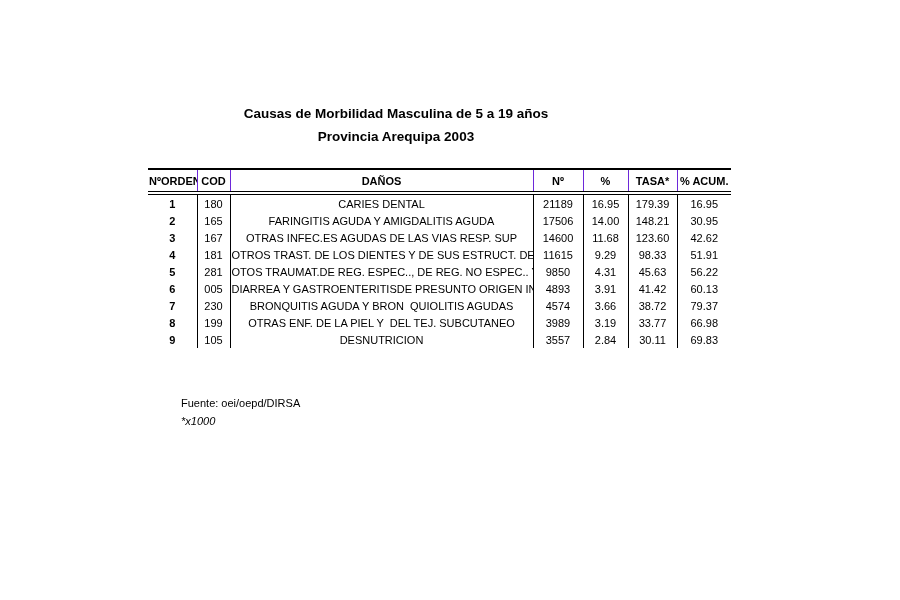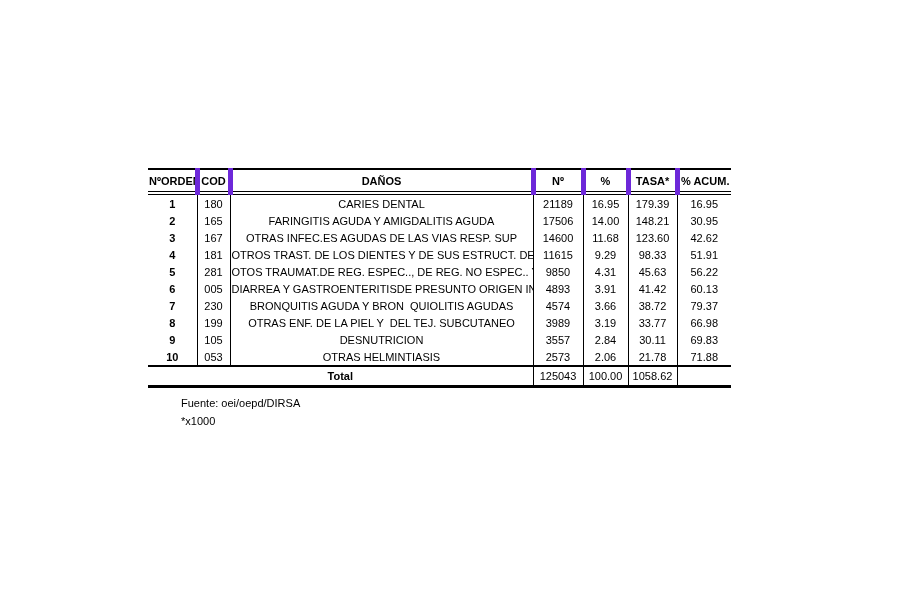--- a/index.html
+++ b/index.html
@@ -37,21 +37,21 @@
     font-size: 11px;
   }
   table.morbidity th {
     font-weight: bold;
     text-align: center;
     vertical-align: middle;
     height: 21px;
     padding: 0 1px;
     border-top: 2px solid #000;
     border-bottom: 4px double #000;
-    border-left: 5px solid #6d28d9;
+    border-left: 1px solid #6d28d9;
     white-space: nowrap;
     overflow: hidden;
   }
   table.morbidity th:first-child { border-left: none; text-align: right; }
   table.morbidity td {
     height: 17px;
     padding: 0 1px;
     vertical-align: middle;
     text-align: center;
     border-left: 1px solid #000;
@@ -71,27 +71,31 @@
     text-align: center;
   }
   .footnote {
     position: absolute;
     left: 149px;
     font-size: 11px;
     white-space: nowrap;
     margin-left: 32px;
   }
   .footnote-source { top: 397px; }
-  .footnote-scale  { top: 415px; }
+  .footnote-scale  { top: 415px; font-style: italic; }
 </style>
 </head>
 <body>
 
 <div class="page">
 
+  <div class="title-block">
+    <div>Causas de Morbilidad Masculina de 5 a 19 años</div>
+    <div>Provincia Arequipa 2003</div>
+  </div>
 
   <table class="morbidity">
     <colgroup>
       <col style="width:49px">
       <col style="width:33px">
       <col style="width:303px">
       <col style="width:50px">
       <col style="width:45px">
       <col style="width:49px">
       <col style="width:54px">
@@ -183,35 +187,19 @@
         </tr>
         <tr>
           <td class="col-orden">9</td>
           <td class="col-cod">105</td>
           <td class="col-danos">DESNUTRICION</td>
           <td class="col-n">3557</td>
           <td class="col-pct">2.84</td>
           <td class="col-tasa">30.11</td>
           <td class="col-acum">69.83</td>
         </tr>
-        <tr>
-          <td class="col-orden">10</td>
-          <td class="col-cod">053</td>
-          <td class="col-danos">OTRAS HELMINTIASIS</td>
-          <td class="col-n">2573</td>
-          <td class="col-pct">2.06</td>
-          <td class="col-tasa">21.78</td>
-          <td class="col-acum">71.88</td>
-        </tr>
-        <tr class="total-row">
-        <td colspan="3" class="total-label">Total</td>
-        <td class="col-n">125043</td>
-        <td class="col-pct">100.00</td>
-        <td class="col-tasa">1058.62</td>
-        <td class="col-acum"></td>
-      </tr>
     </tbody>
   </table>
 
   <div class="footnote footnote-source">Fuente: oei/oepd/DIRSA</div>
   <div class="footnote footnote-scale">*x1000</div>
 
 </div>
 
 </body></html>

